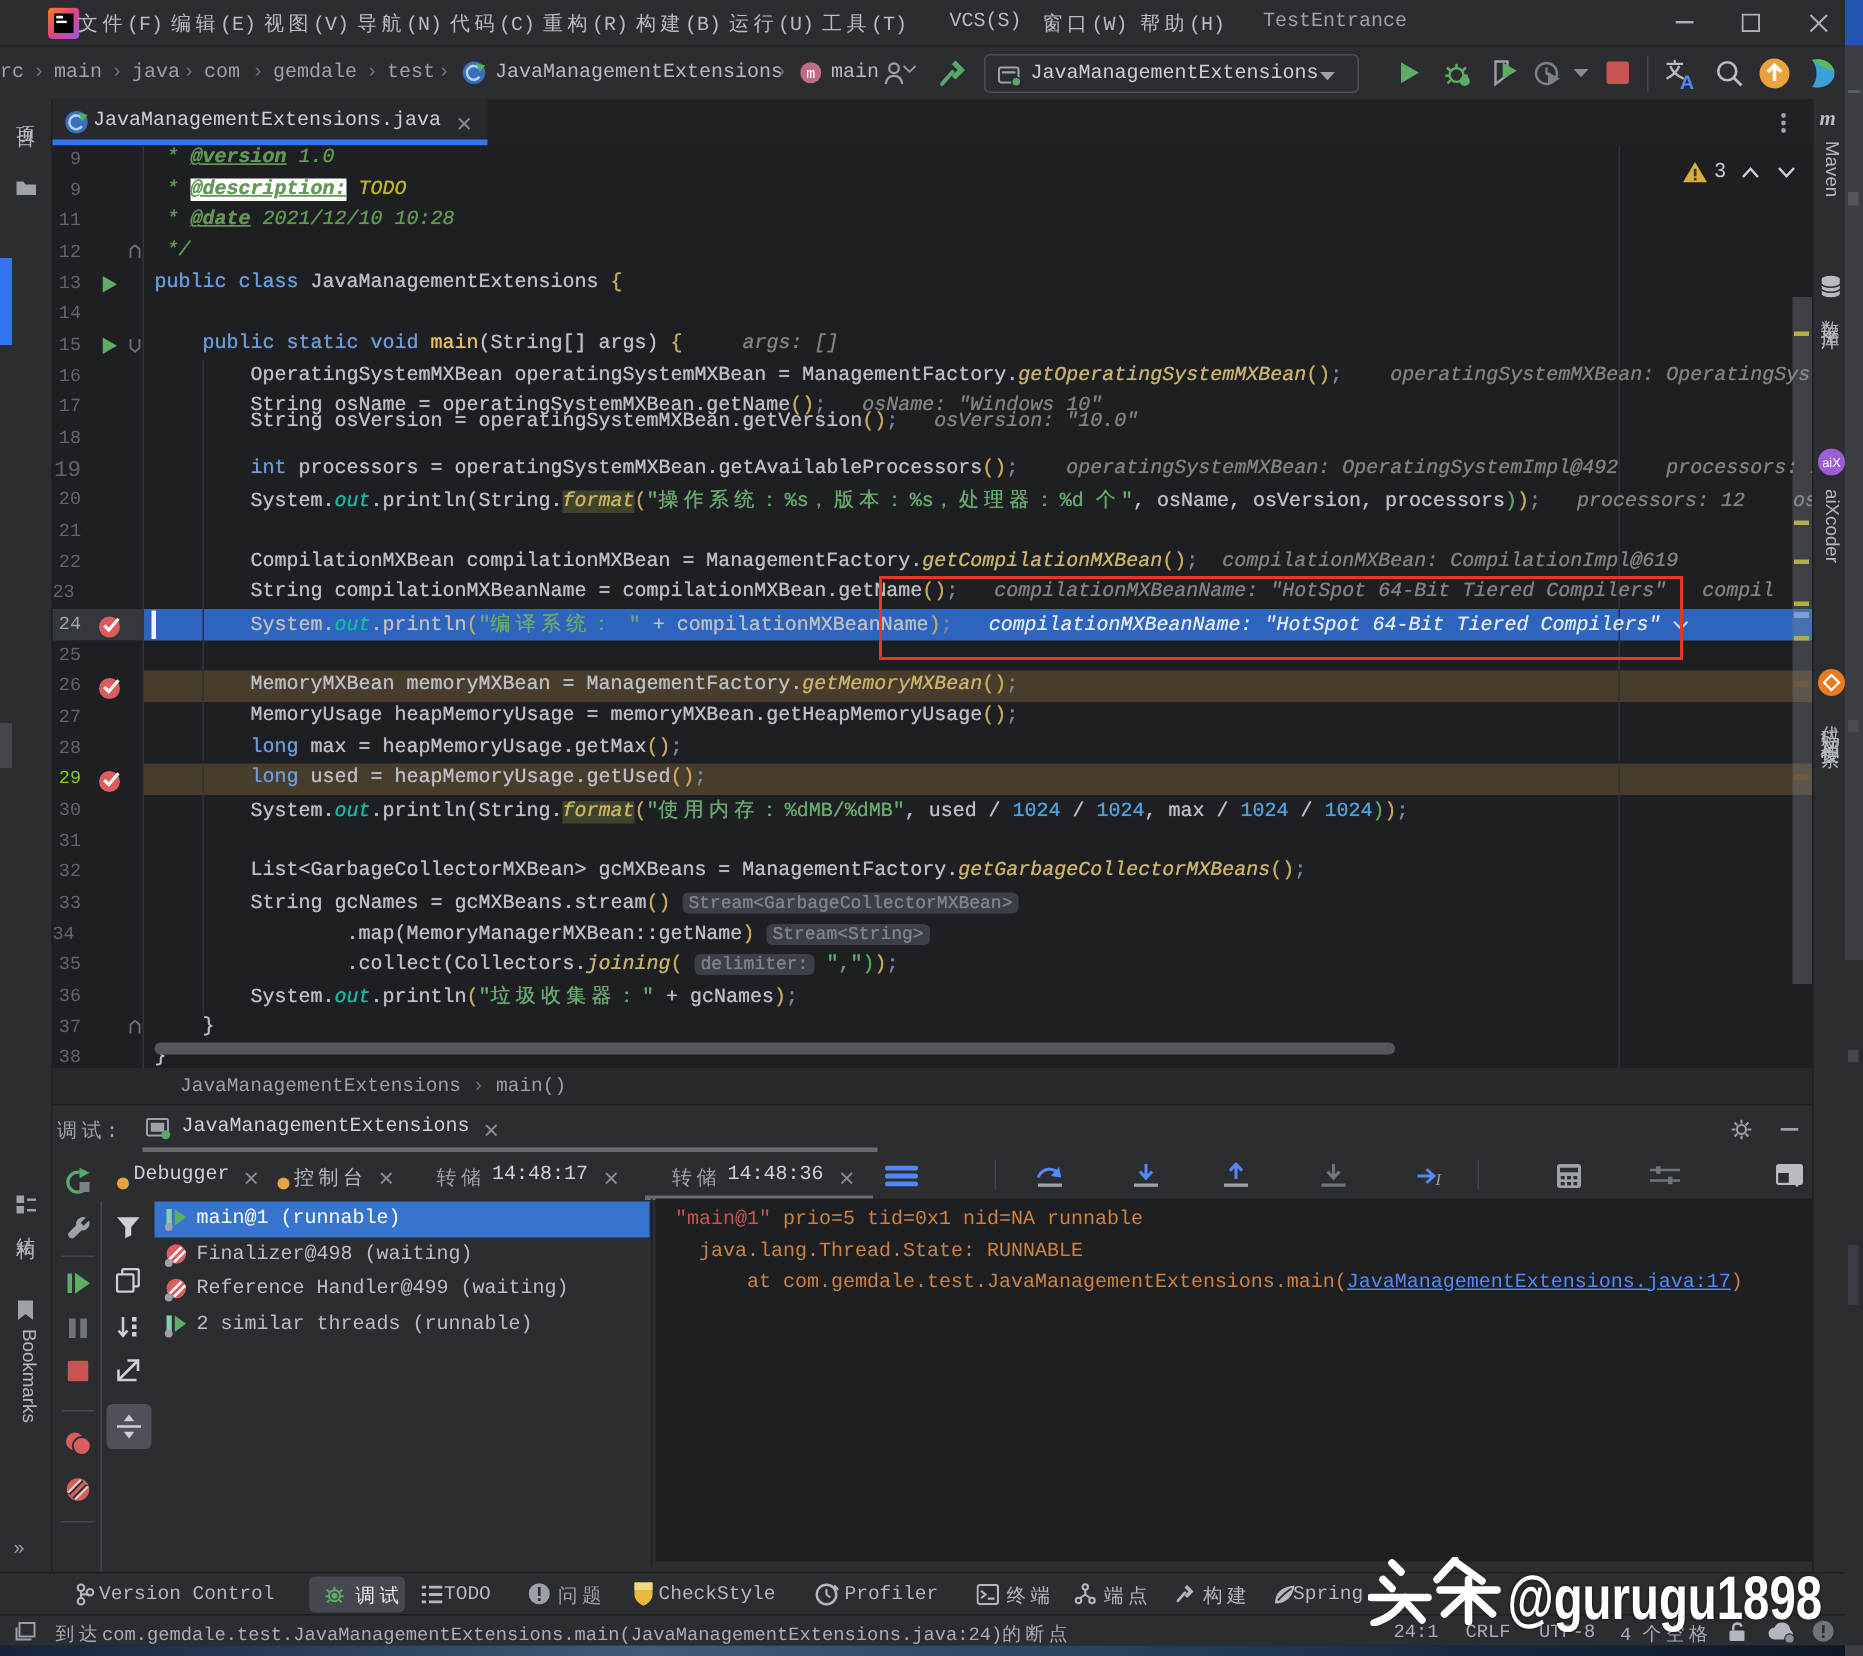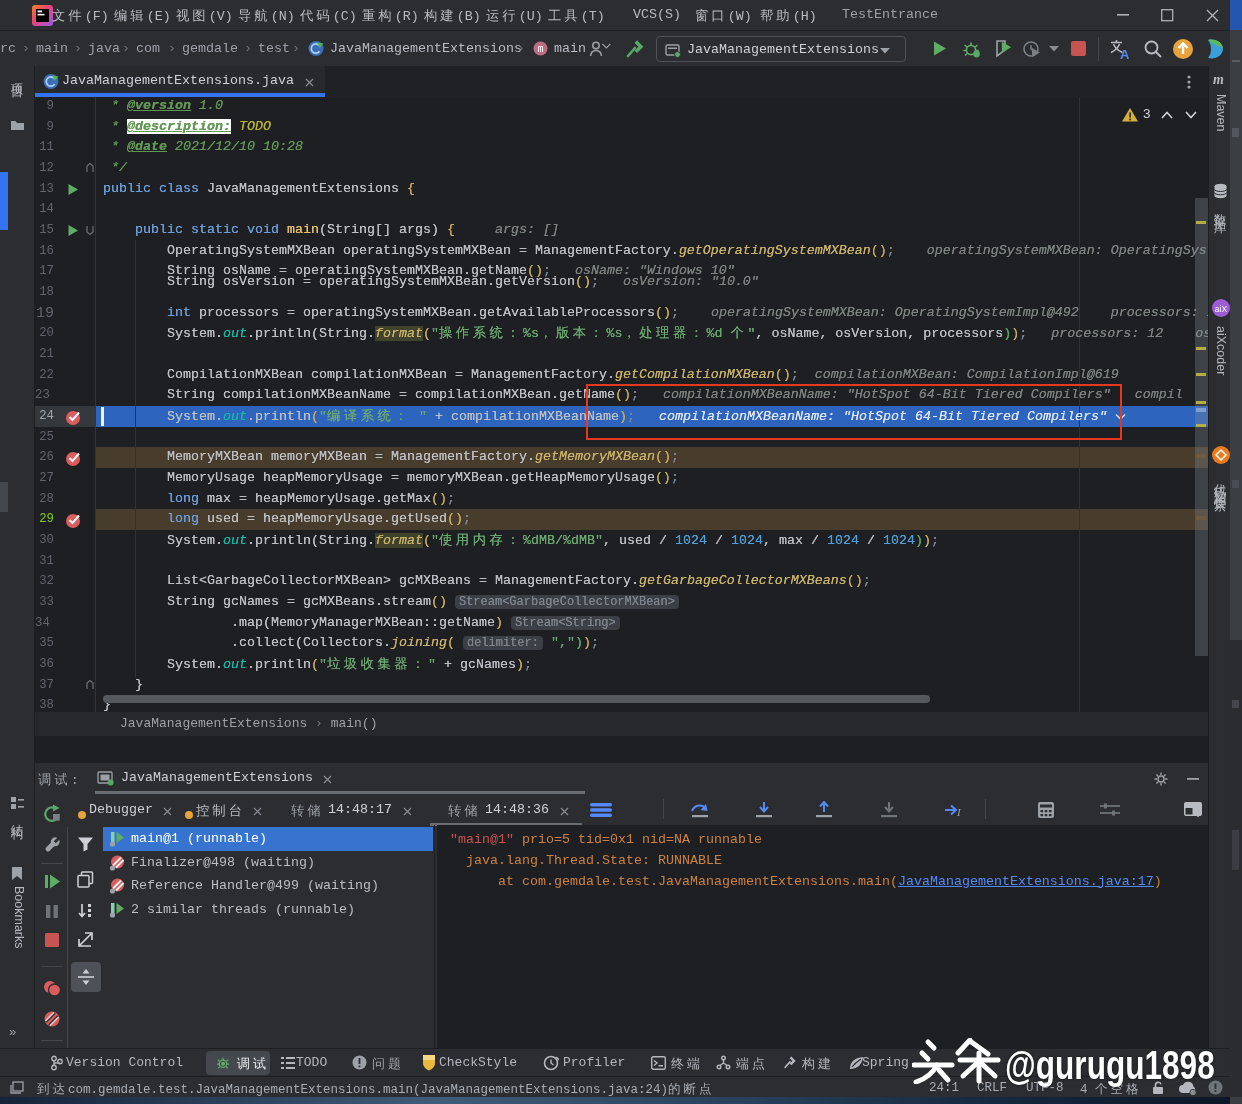--- a/index.html
+++ b/index.html
@@ -11,21 +11,21 @@
   .cjkm{font-family:"Liberation Sans",sans-serif;letter-spacing:3.5px;}
   
   #titlebar{left:0;top:0;width:1242px;height:30px;background:#2b2d30;font-size:13.33px;color:#b8bcc2;font-family:"Liberation Mono",monospace;}
   #toolbar{left:0;top:30px;width:1242px;height:36px;background:#2b2d30;border-top:1px solid #1e1f22;box-sizing:border-box;font-size:13.33px;font-family:"Liberation Mono",monospace;}
   #tabbar{left:35px;top:66px;width:1173px;height:31px;background:#1f2124;}
   #leftstripe{left:0;top:66px;width:35px;height:982px;background:#2b2d30;border-right:1px solid #1e1f22;box-sizing:border-box;}
   #rightstripe{left:1208px;top:66px;width:22px;height:982px;background:#2b2d30;border-left:1px solid #1e1f22;box-sizing:border-box;}
   #sliver{left:1230px;top:0;width:12px;height:1104px;background:#3b3e42;}
   #editor{left:35px;top:97px;width:1173px;height:615px;background:#1e1f22;overflow:hidden;}
   #crumbs2{left:35px;top:712px;width:1173px;height:24px;background:#26282b;font-size:12px;color:#9da0a6;font-family:"Liberation Mono",monospace;}
-  #debug{left:35px;top:736px;width:1173px;height:312px;background:#2b2d30;border-top:1px solid #1e1f22;box-sizing:border-box;margin-top:26px;}
+  #debug{left:35px;top:736px;width:1173px;height:312px;background:#2b2d30;border-top:1px solid #1e1f22;box-sizing:border-box;}
   #toolbtns{left:0;top:1048px;width:1242px;height:28px;background:#2b2d30;border-top:1px solid #1e1f22;box-sizing:border-box;font-size:13px;color:#b4b8be;font-family:"Liberation Mono",monospace;}
   #statusbar{left:0;top:1076px;width:1242px;height:21px;background:#2b2d30;border-top:1px solid #1e1f22;box-sizing:border-box;font-size:12.5px;color:#a8adb3;font-family:"Liberation Mono",monospace;}
   #wallpaper{left:0;top:1097px;width:1242px;height:7px;background:linear-gradient(90deg,#16233a,#3f5c7a 35%,#2c4763 55%,#16283f 80%,#0d1626);}
   
   .ln{position:absolute;left:0;width:100%;height:20.67px;line-height:20.67px;white-space:pre;}
   .code{position:absolute;left:68px;white-space:pre;font-family:"Liberation Mono",monospace;font-size:13.33px;color:#bcbec4;text-shadow:0 0 0.5px currentColor;}
   .k{color:#6c9cd8;}
   .s{color:#6aa86f;}
   .n{color:#4fa0d8;}
   .cs{color:#c9b26a;font-style:italic;}

